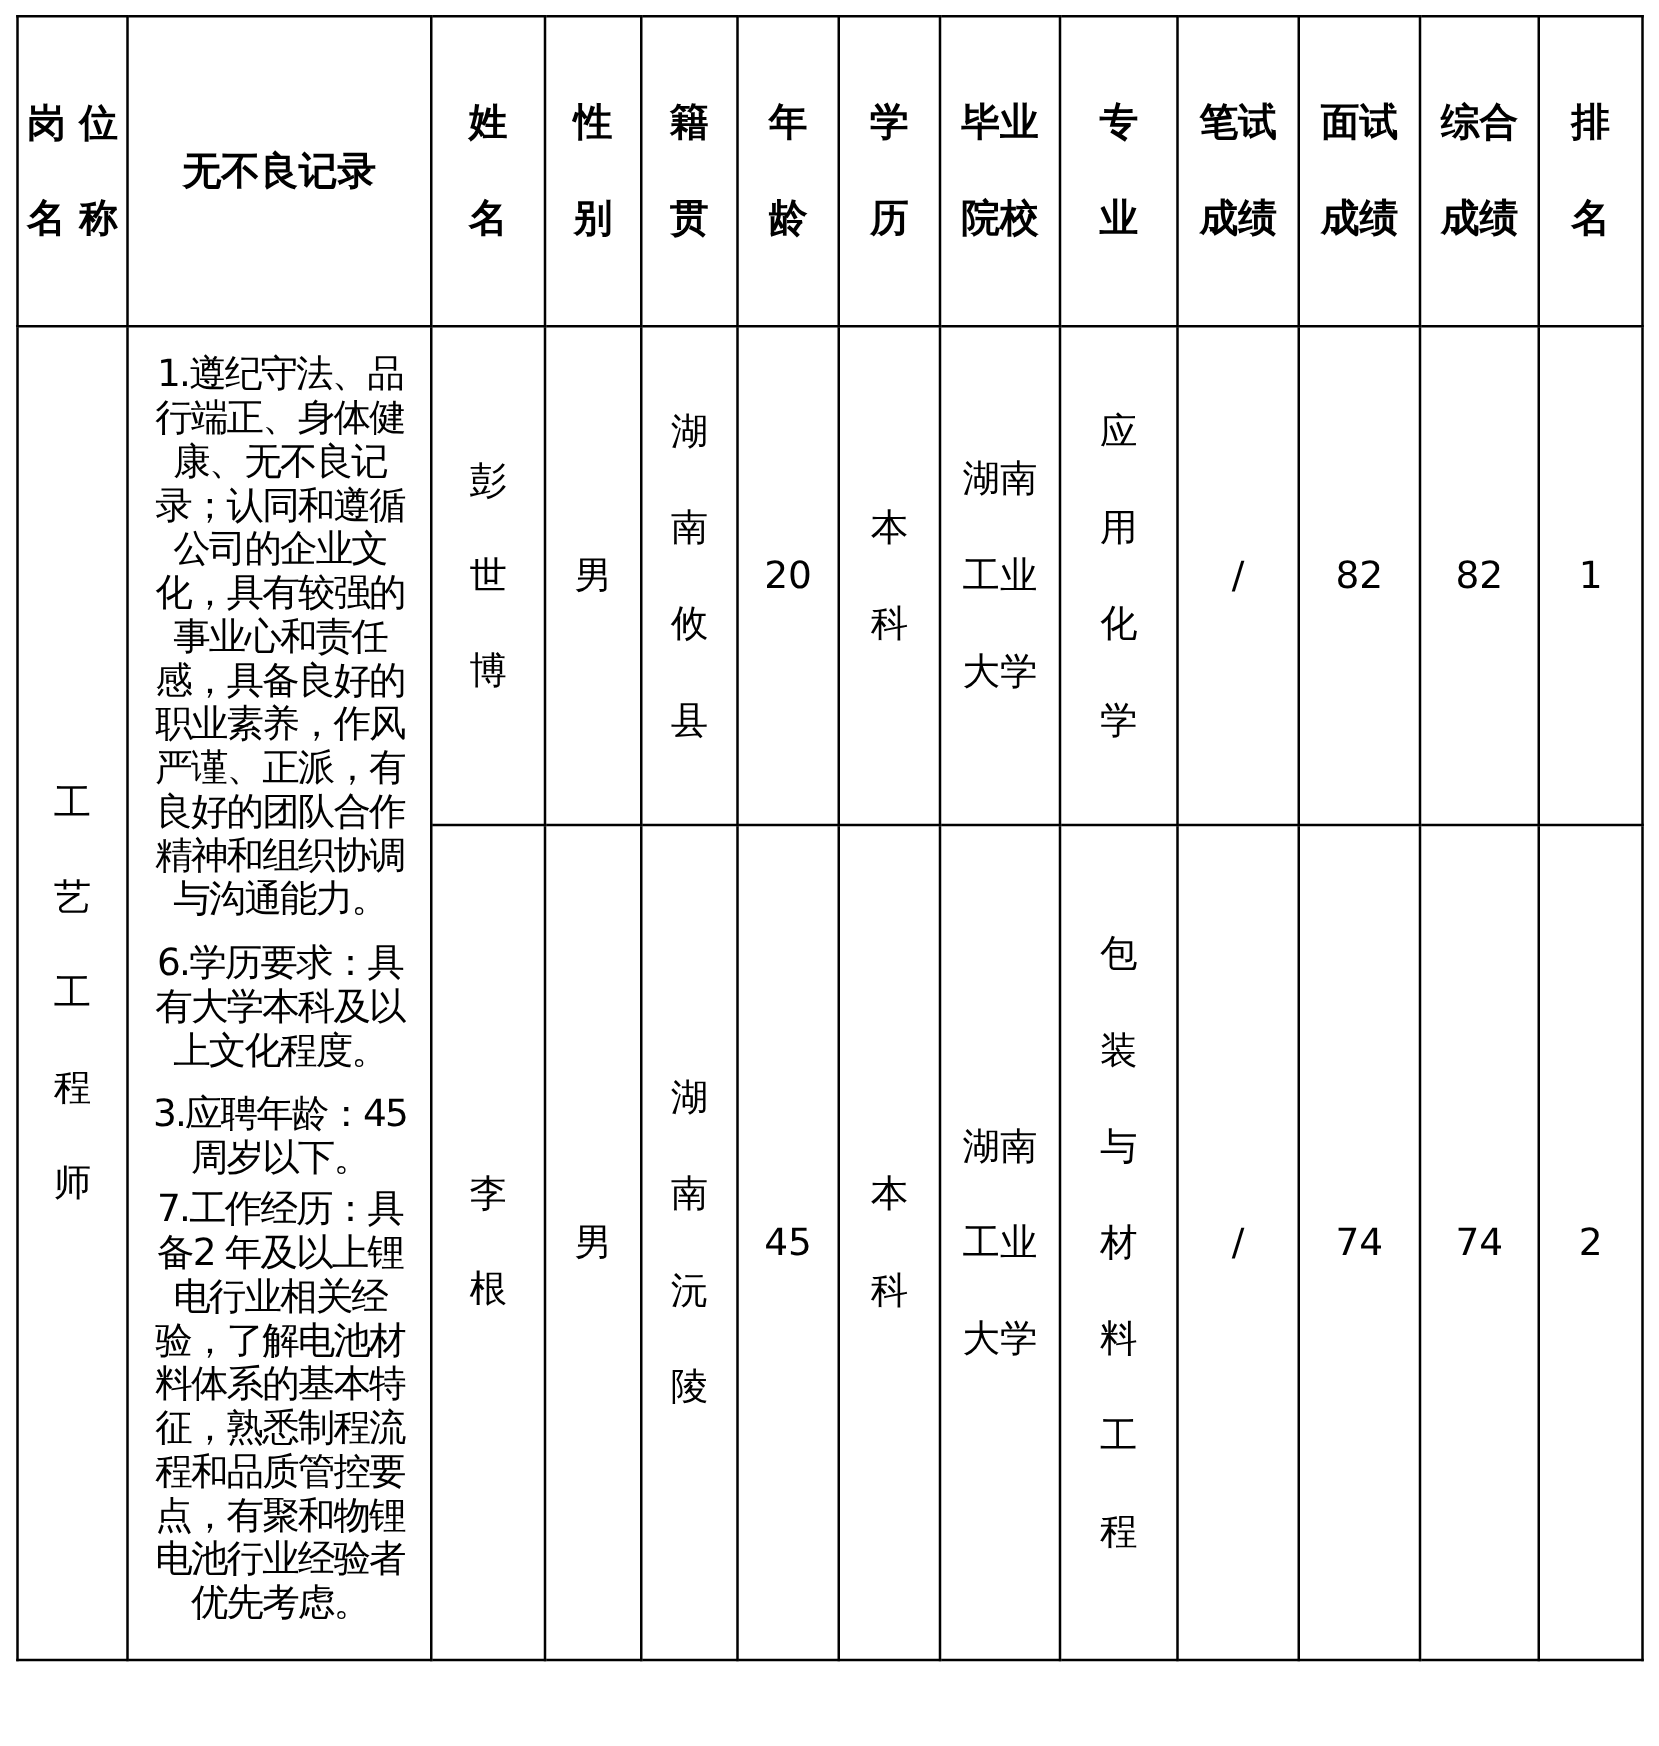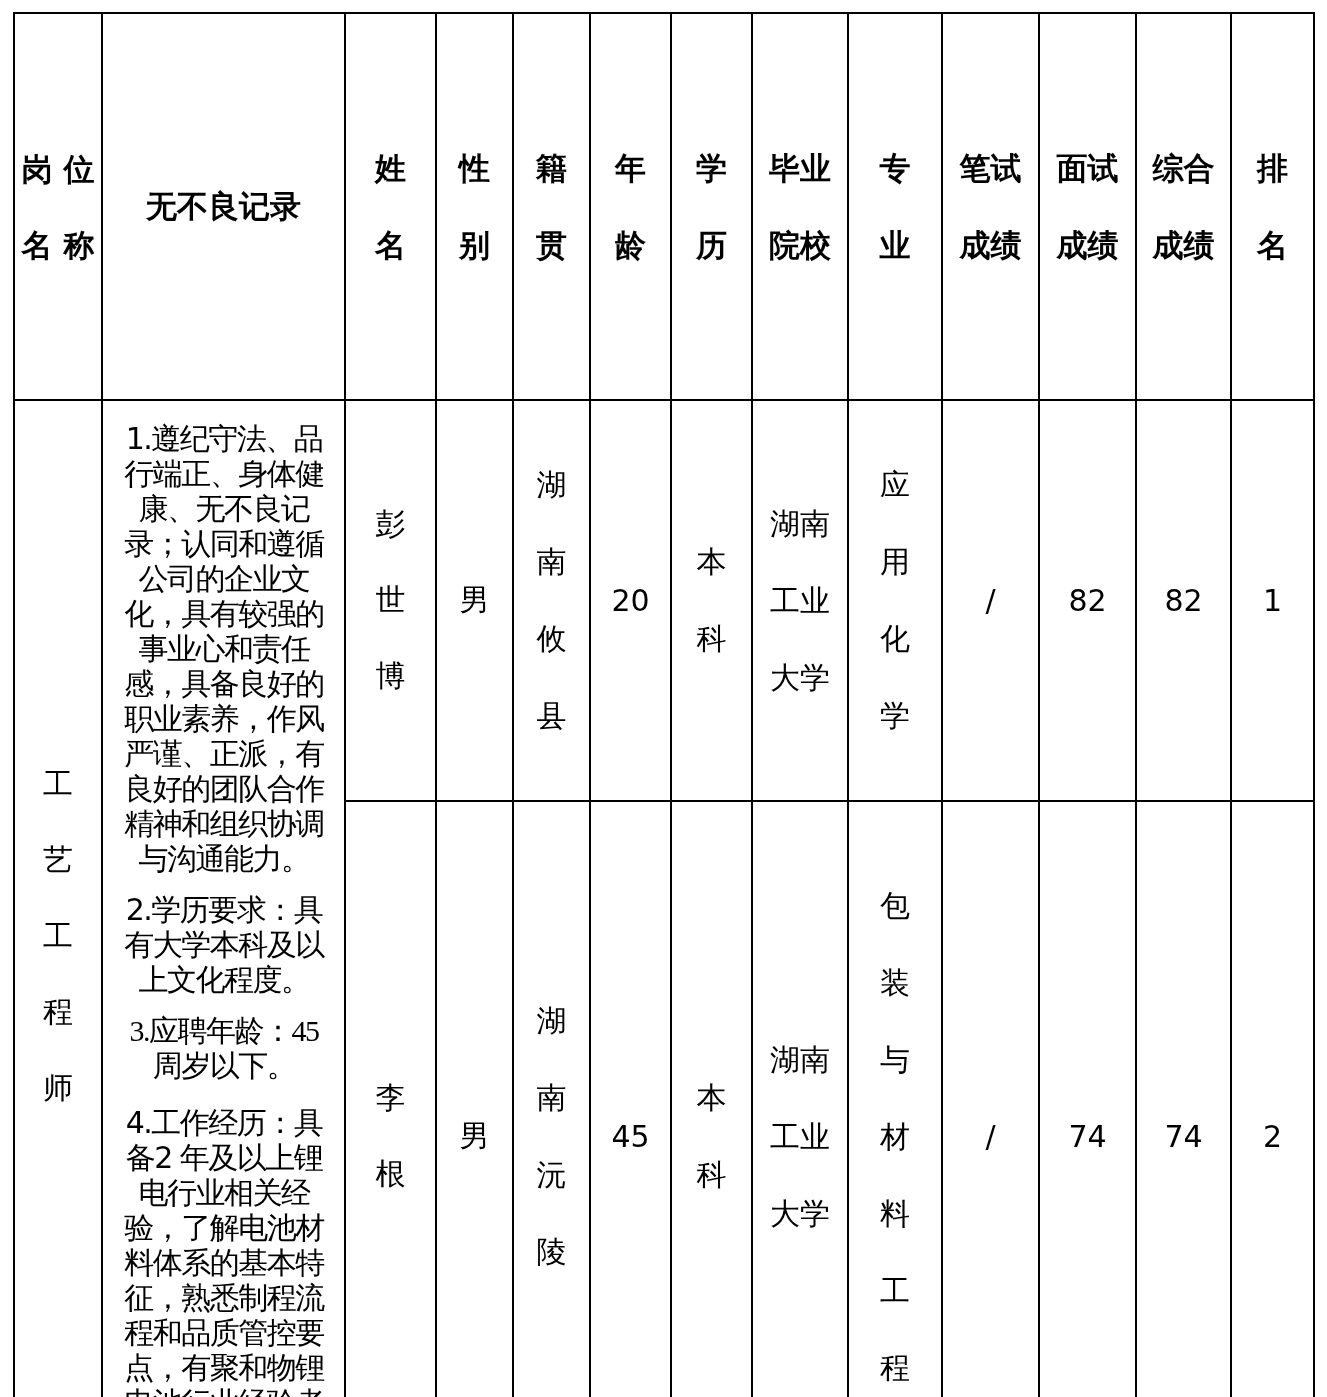--- a/index.html
+++ b/index.html
@@ -8,30 +8,30 @@
   table.sheet {
     position: absolute; left: 13px; top: 12px;
     border-collapse: collapse; table-layout: fixed;
     width: 1301px;
   }
   table.sheet td, table.sheet th {
     border: 2px solid #000; padding: 0; text-align: center; vertical-align: middle;
   }
   th { font-weight: bold; font-size: 31px; line-height: 1; }
   th .ln { display: block; }
-  .hdr-row { height: 387px; }
+  .hdr-row { height: 248px; }
   .r1 { height: 399px; }
   .r2 { height: 668px; }
   .cell { font-size: 30px; }
   .post-title { font-size: 30px; }
   .post-title .ch { display: block; line-height: 76px; }
   .req { text-align: center; vertical-align: top !important; padding: 20px 14px 0 15px !important;
          font-size: 30px; line-height: 35px; letter-spacing: -1.5px; }
   .req p { margin: 0 0 16px 0; }
-  .req p.tight { margin-bottom: 22px; font-family: Liberation Serif, serif; }
+  .req p.tight { margin-bottom: 6px; }
   .name .ch { line-height: 76px; }
   .native .ch { line-height: 77px; }
   .edu .ch { line-height: 77px; }
   .school .ln { line-height: 77px; text-align: center; }
   .major .ch { line-height: 77px; }
   .h-two .ln { line-height: 77px; }
   .h-stack4 .ch { line-height: 76px; }
 </style>
 </head>
 <body>
@@ -110,23 +110,23 @@
   <tr class="r1">
     <td rowspan="2" class="post-title">
       <span class="ch">工</span>
       <span class="ch">艺</span>
       <span class="ch">工</span>
       <span class="ch">程</span>
       <span class="ch">师</span>
     </td>
     <td rowspan="2" class="req">
       <p>1.遵纪守法、品行端正、身体健康、无不良记录；认同和遵循公司的企业文化，具有较强的事业心和责任感，具备良好的职业素养，作风严谨、正派，有良好的团队合作精神和组织协调与沟通能力。</p>
-      <p>2.学历要求：具有大学本科及以上文化程度。</p>
+      <p>6.学历要求：具有大学本科及以上文化程度。</p>
       <p class="tight">3.应聘年龄：45周岁以下。</p>
-      <p>4.工作经历：具备2 年及以上锂电行业相关经验，了解电池材料体系的基本特征，熟悉制程流程和品质管控要点，有聚和物锂电池行业经验者优先考虑。</p>
+      <p>7.工作经历：具备2 年及以上锂电行业相关经验，了解电池材料体系的基本特征，熟悉制程流程和品质管控要点，有聚和物锂电池行业经验者优先考虑。</p>
     </td>
     <td class="cell name">
       <span class="ch" style="display:block">彭</span>
       <span class="ch" style="display:block">世</span>
       <span class="ch" style="display:block">博</span>
     </td>
     <td class="cell">男</td>
     <td class="cell native">
       <span class="ch" style="display:block">湖</span>
       <span class="ch" style="display:block">南</span>

